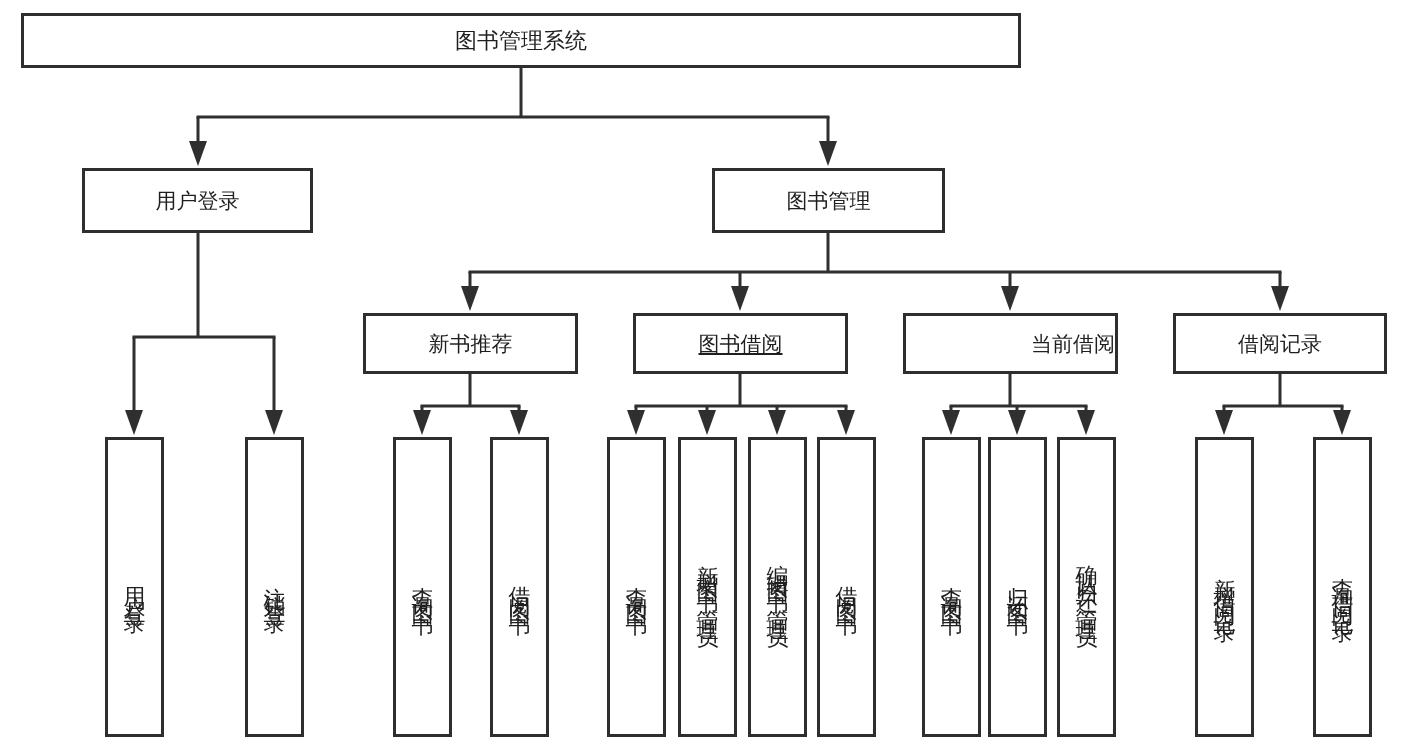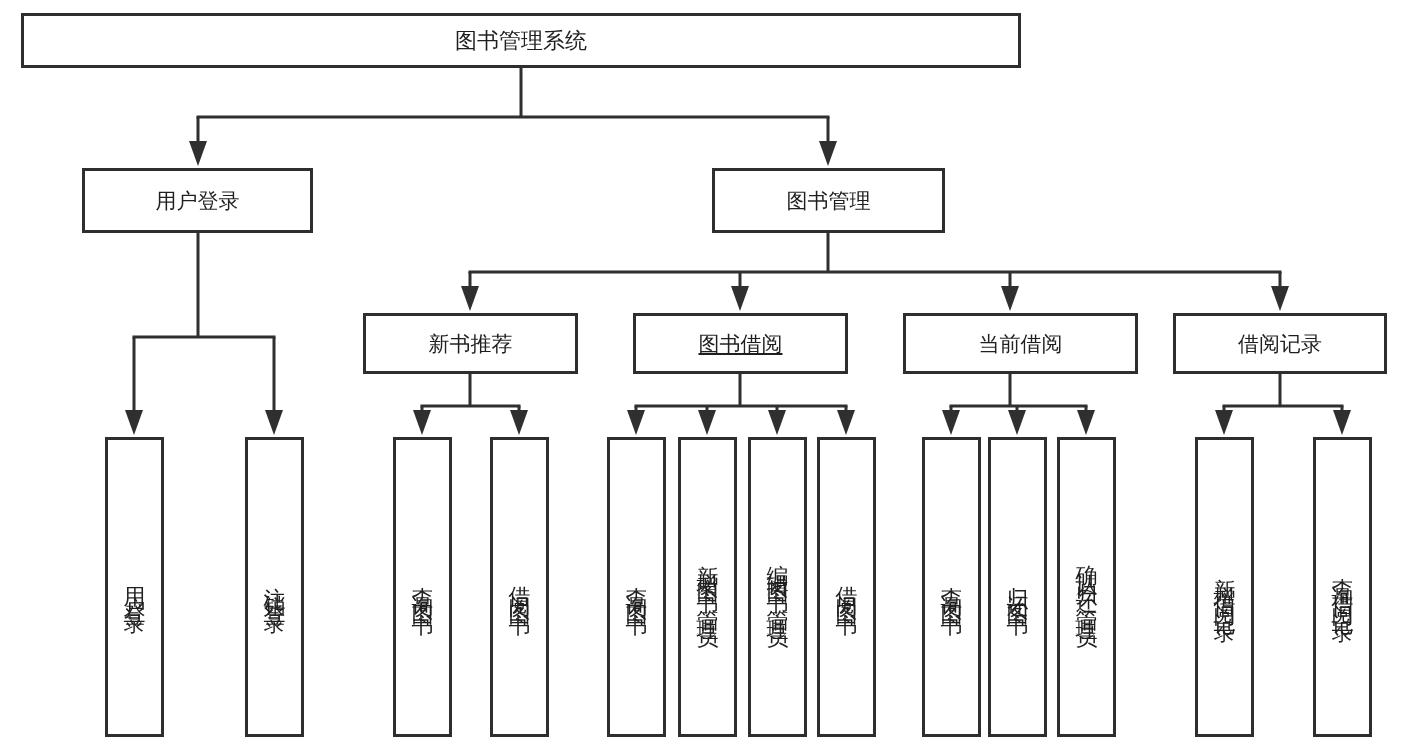--- a/index.html
+++ b/index.html
@@ -129,21 +129,21 @@
   <div class="cbox l3-box" style="left:363px;width:215px;">
     <span>新书推荐</span>
   </div>
 
   <div class="cbox l2-box" style="left:712px;width:233px;">
     <span>图书管理</span>
   </div>
   <div class="cbox l3-box" style="left:633px;width:215px;text-decoration:underline;">
     <span>图书借阅</span>
   </div>
-  <div class="cbox l3-box" style="left:903px;width:235px;">
+  <div class="cbox l3-box" style="left:903px;width:215px;justify-content:flex-end;">
     <span>当前借阅</span>
   </div>
   <div class="cbox l3-box" style="left:1173px;width:214px;">
     <span>借阅记录</span>
   </div>
 
   <div class="cbox leaf-box" style="left:105px;">
     <span class="vtext">用户登录</span>
   </div>
   <div class="cbox leaf-box" style="left:245px;">

